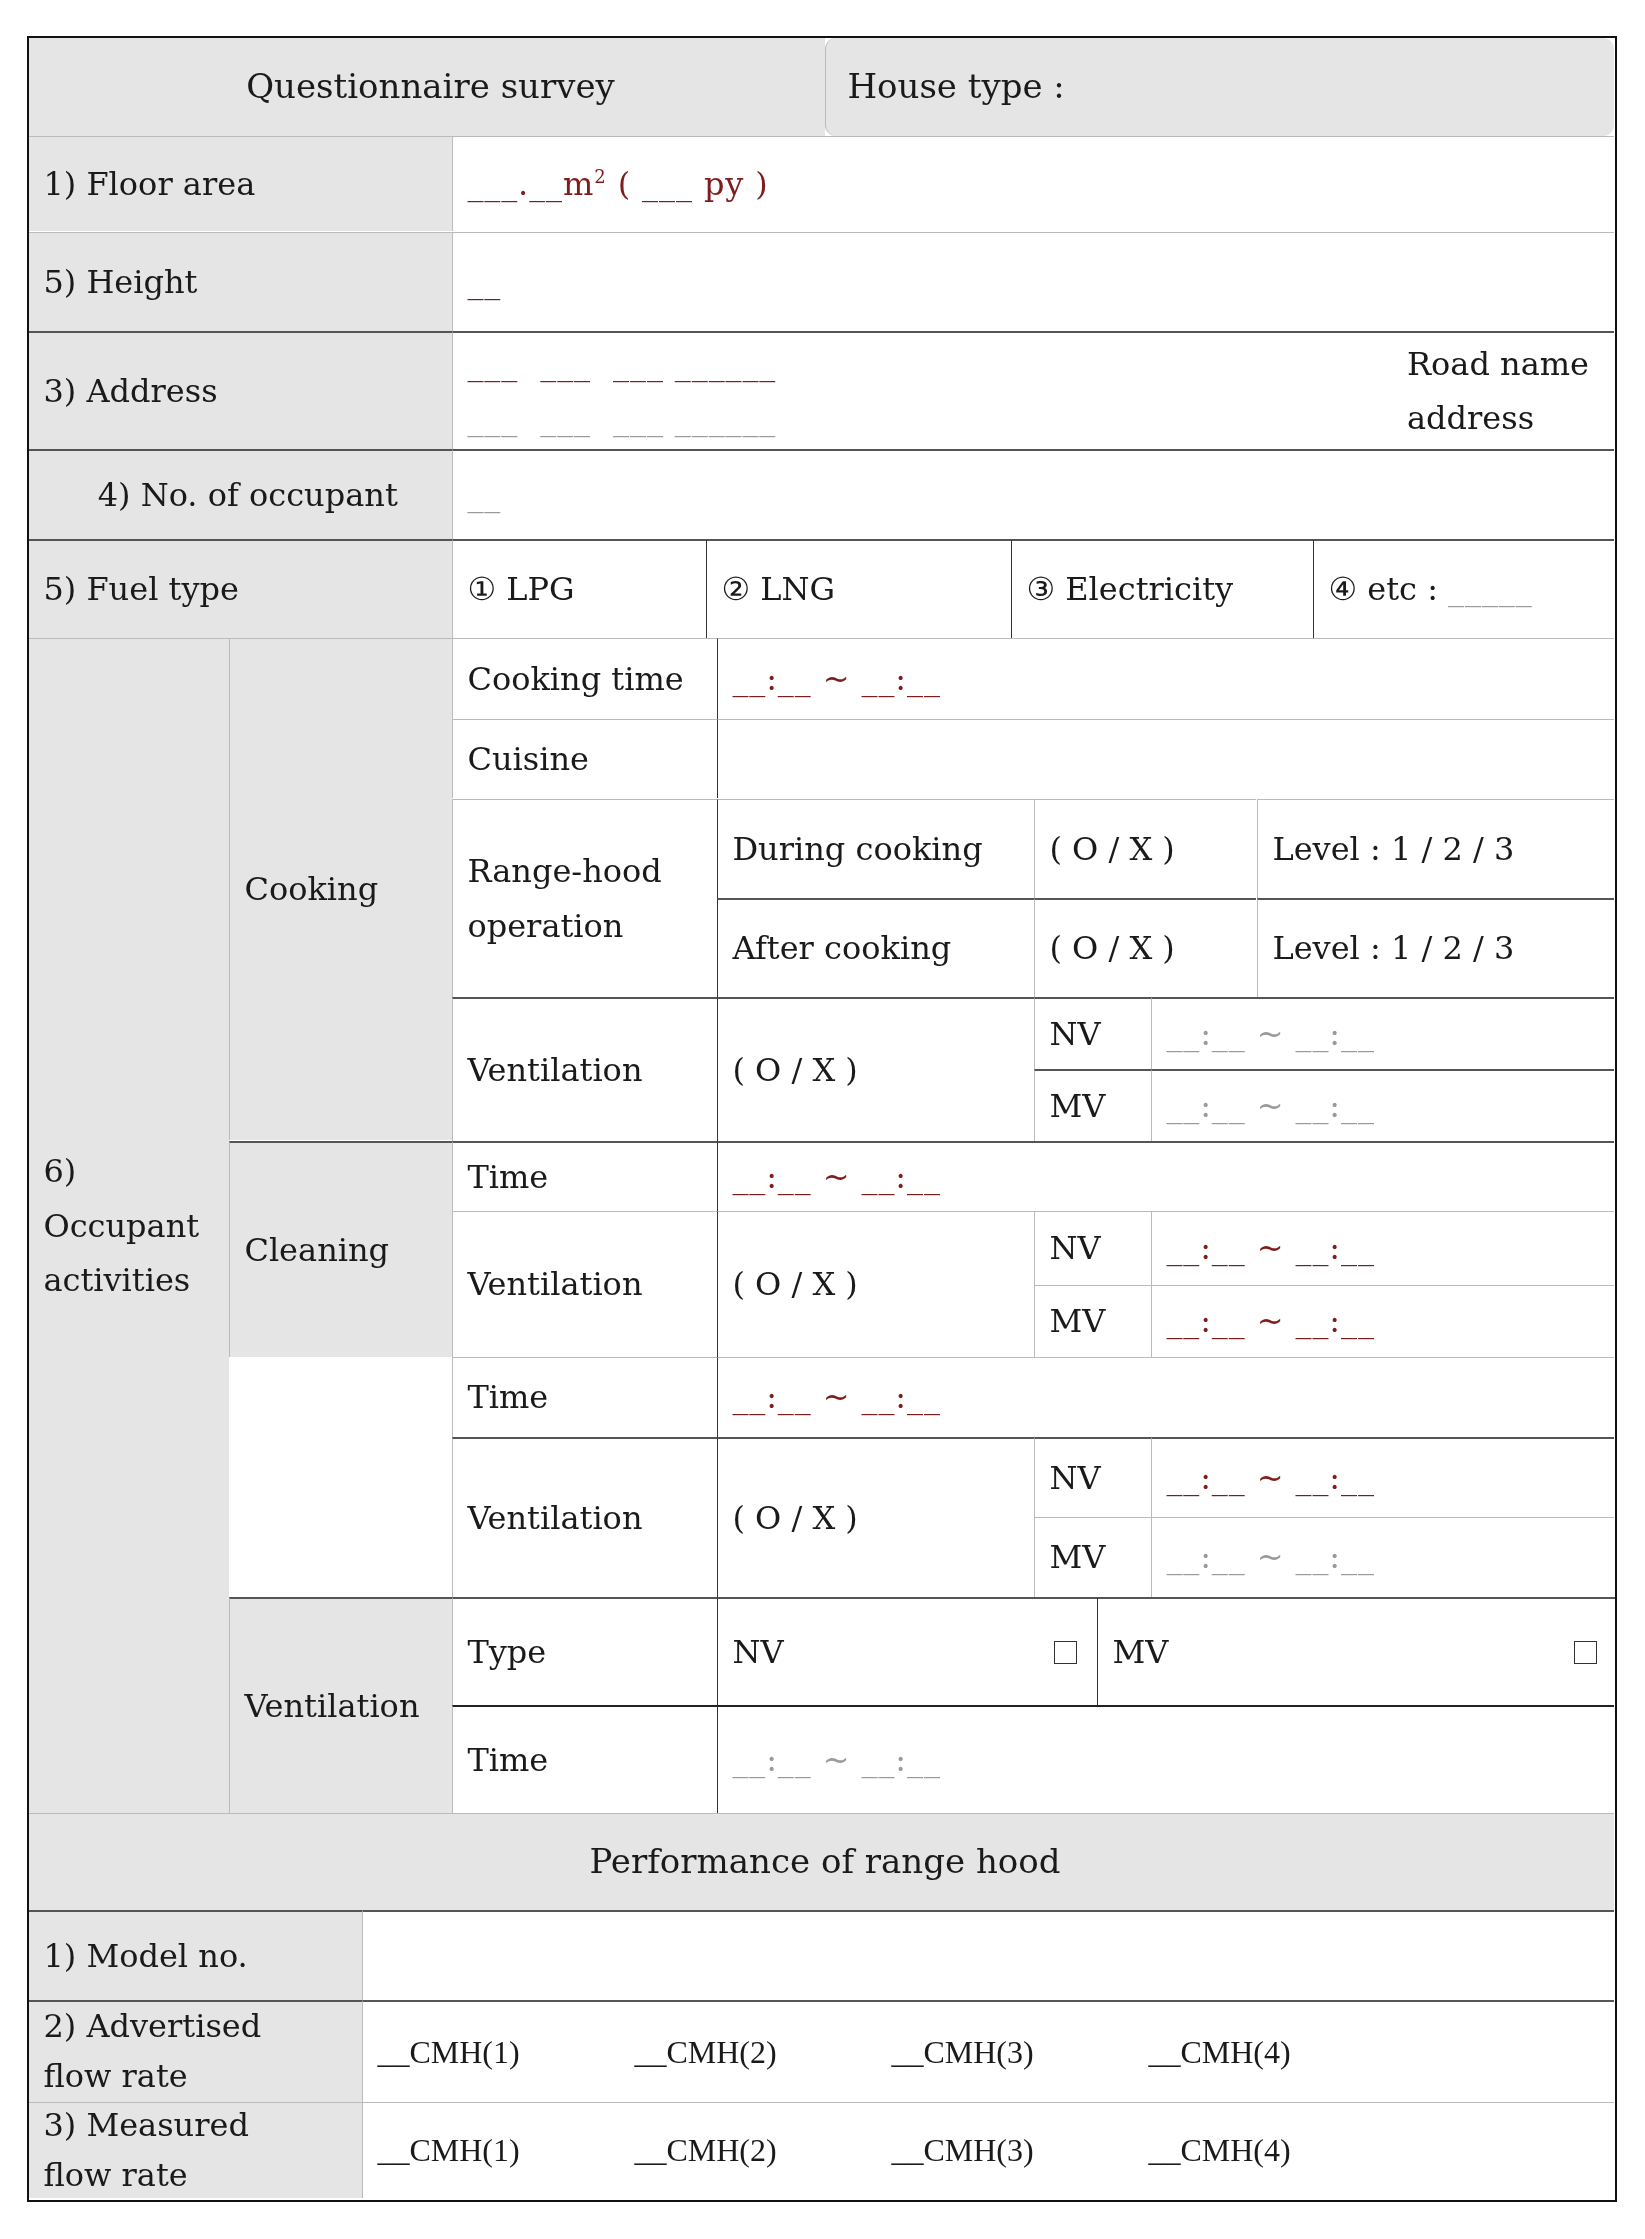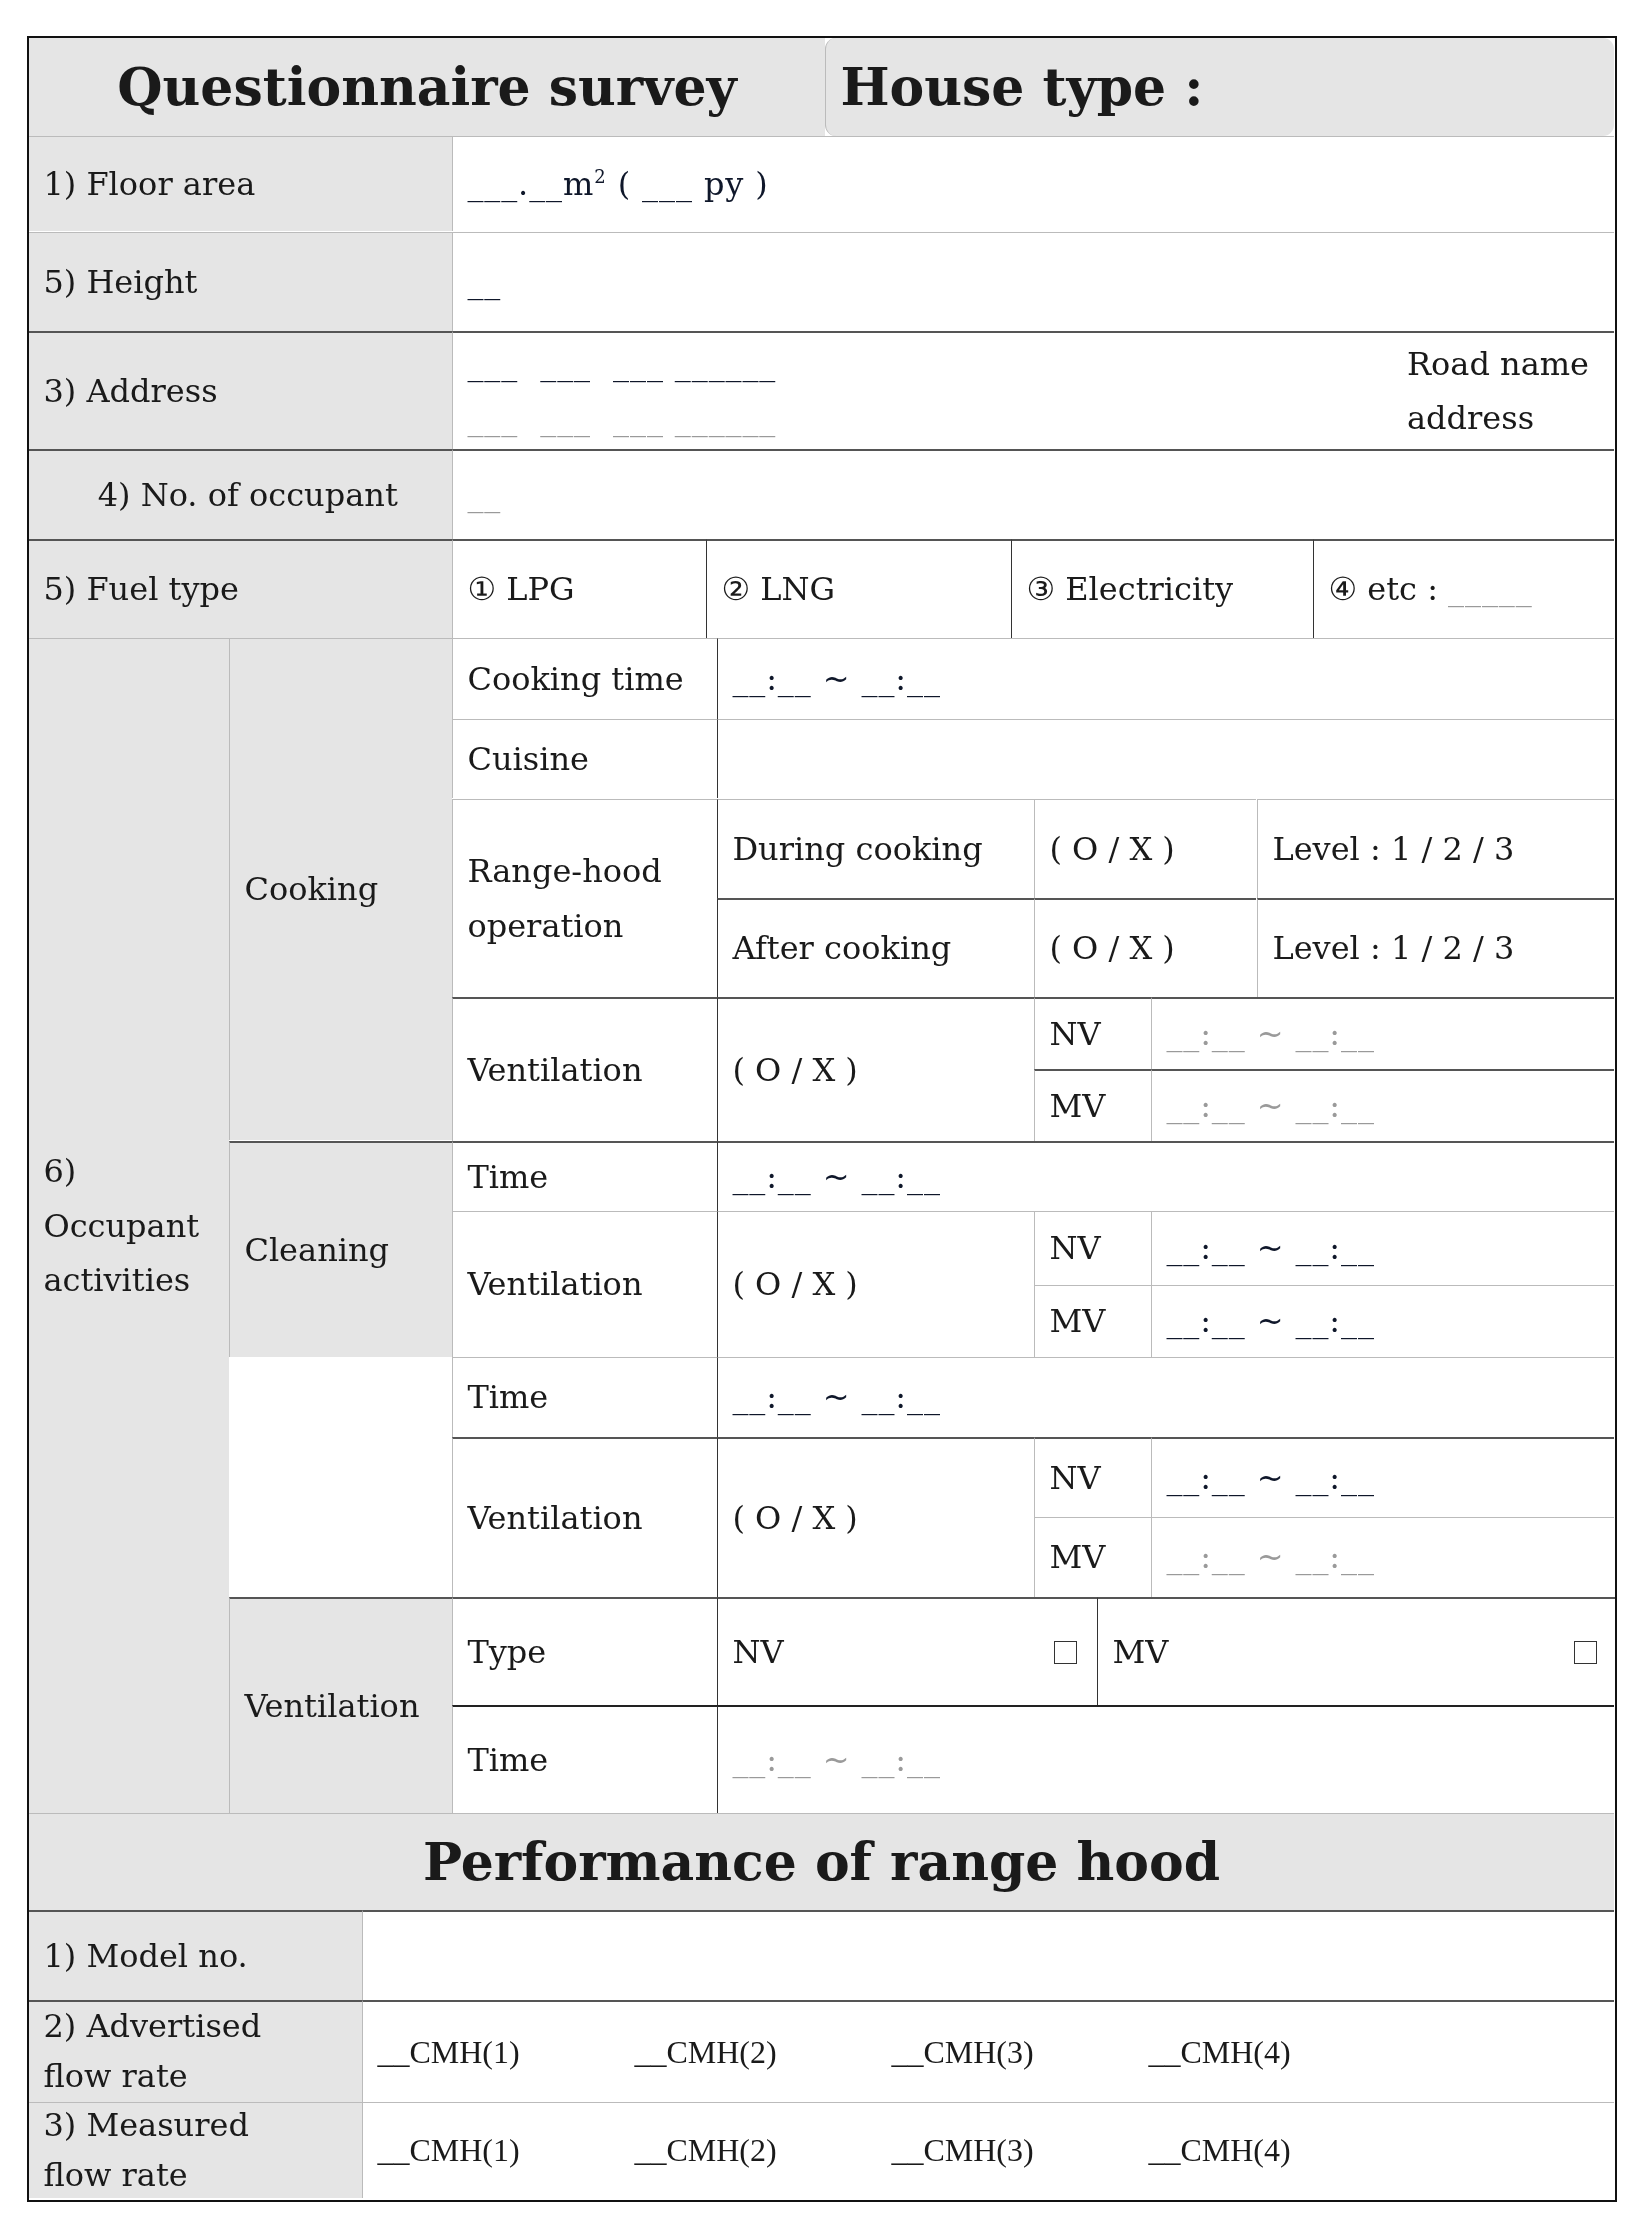--- a/index.html
+++ b/index.html
@@ -9,22 +9,22 @@
          border:2.7px solid #111; box-sizing:border-box; }
   .c { position:absolute; box-sizing:border-box; display:flex; align-items:center;
        padding-left:14.4px; font-size:32px; line-height:1.7; }
   .g { background:#e5e5e5; }
   .w { background:#ffffff; }
   .bt { border-top:2.7px solid #555; }
   .btl { border-top:1.8px solid #bbb; }
   .bl { border-left:1.8px solid #333; }
   .bll { border-left:1.8px solid #bbb; }
   .center { justify-content:center; padding-left:0; }
-  .title { font-size:52px; font-weight:bold; }
-  .blank { color:#0f172a; letter-spacing:0.9px; }
+  .title { font-size:34px; font-weight:normal;margin-left:7px; }
+  .blank { color:#7f1d1d; letter-spacing:0.9px; }
   .blank.light { color:#9a9a9a; }
   .sup { font-size:18px; vertical-align:super; }
   .chk { display:inline-block; width:23.4px; height:23.4px; border:1.8px solid #333;
          box-sizing:border-box; position:absolute; }
   .multi { flex-direction:column; align-items:flex-start; justify-content:center; line-height:1.7; }
   .line { display:block; }
 </style>
 </head>
 <body>
 

